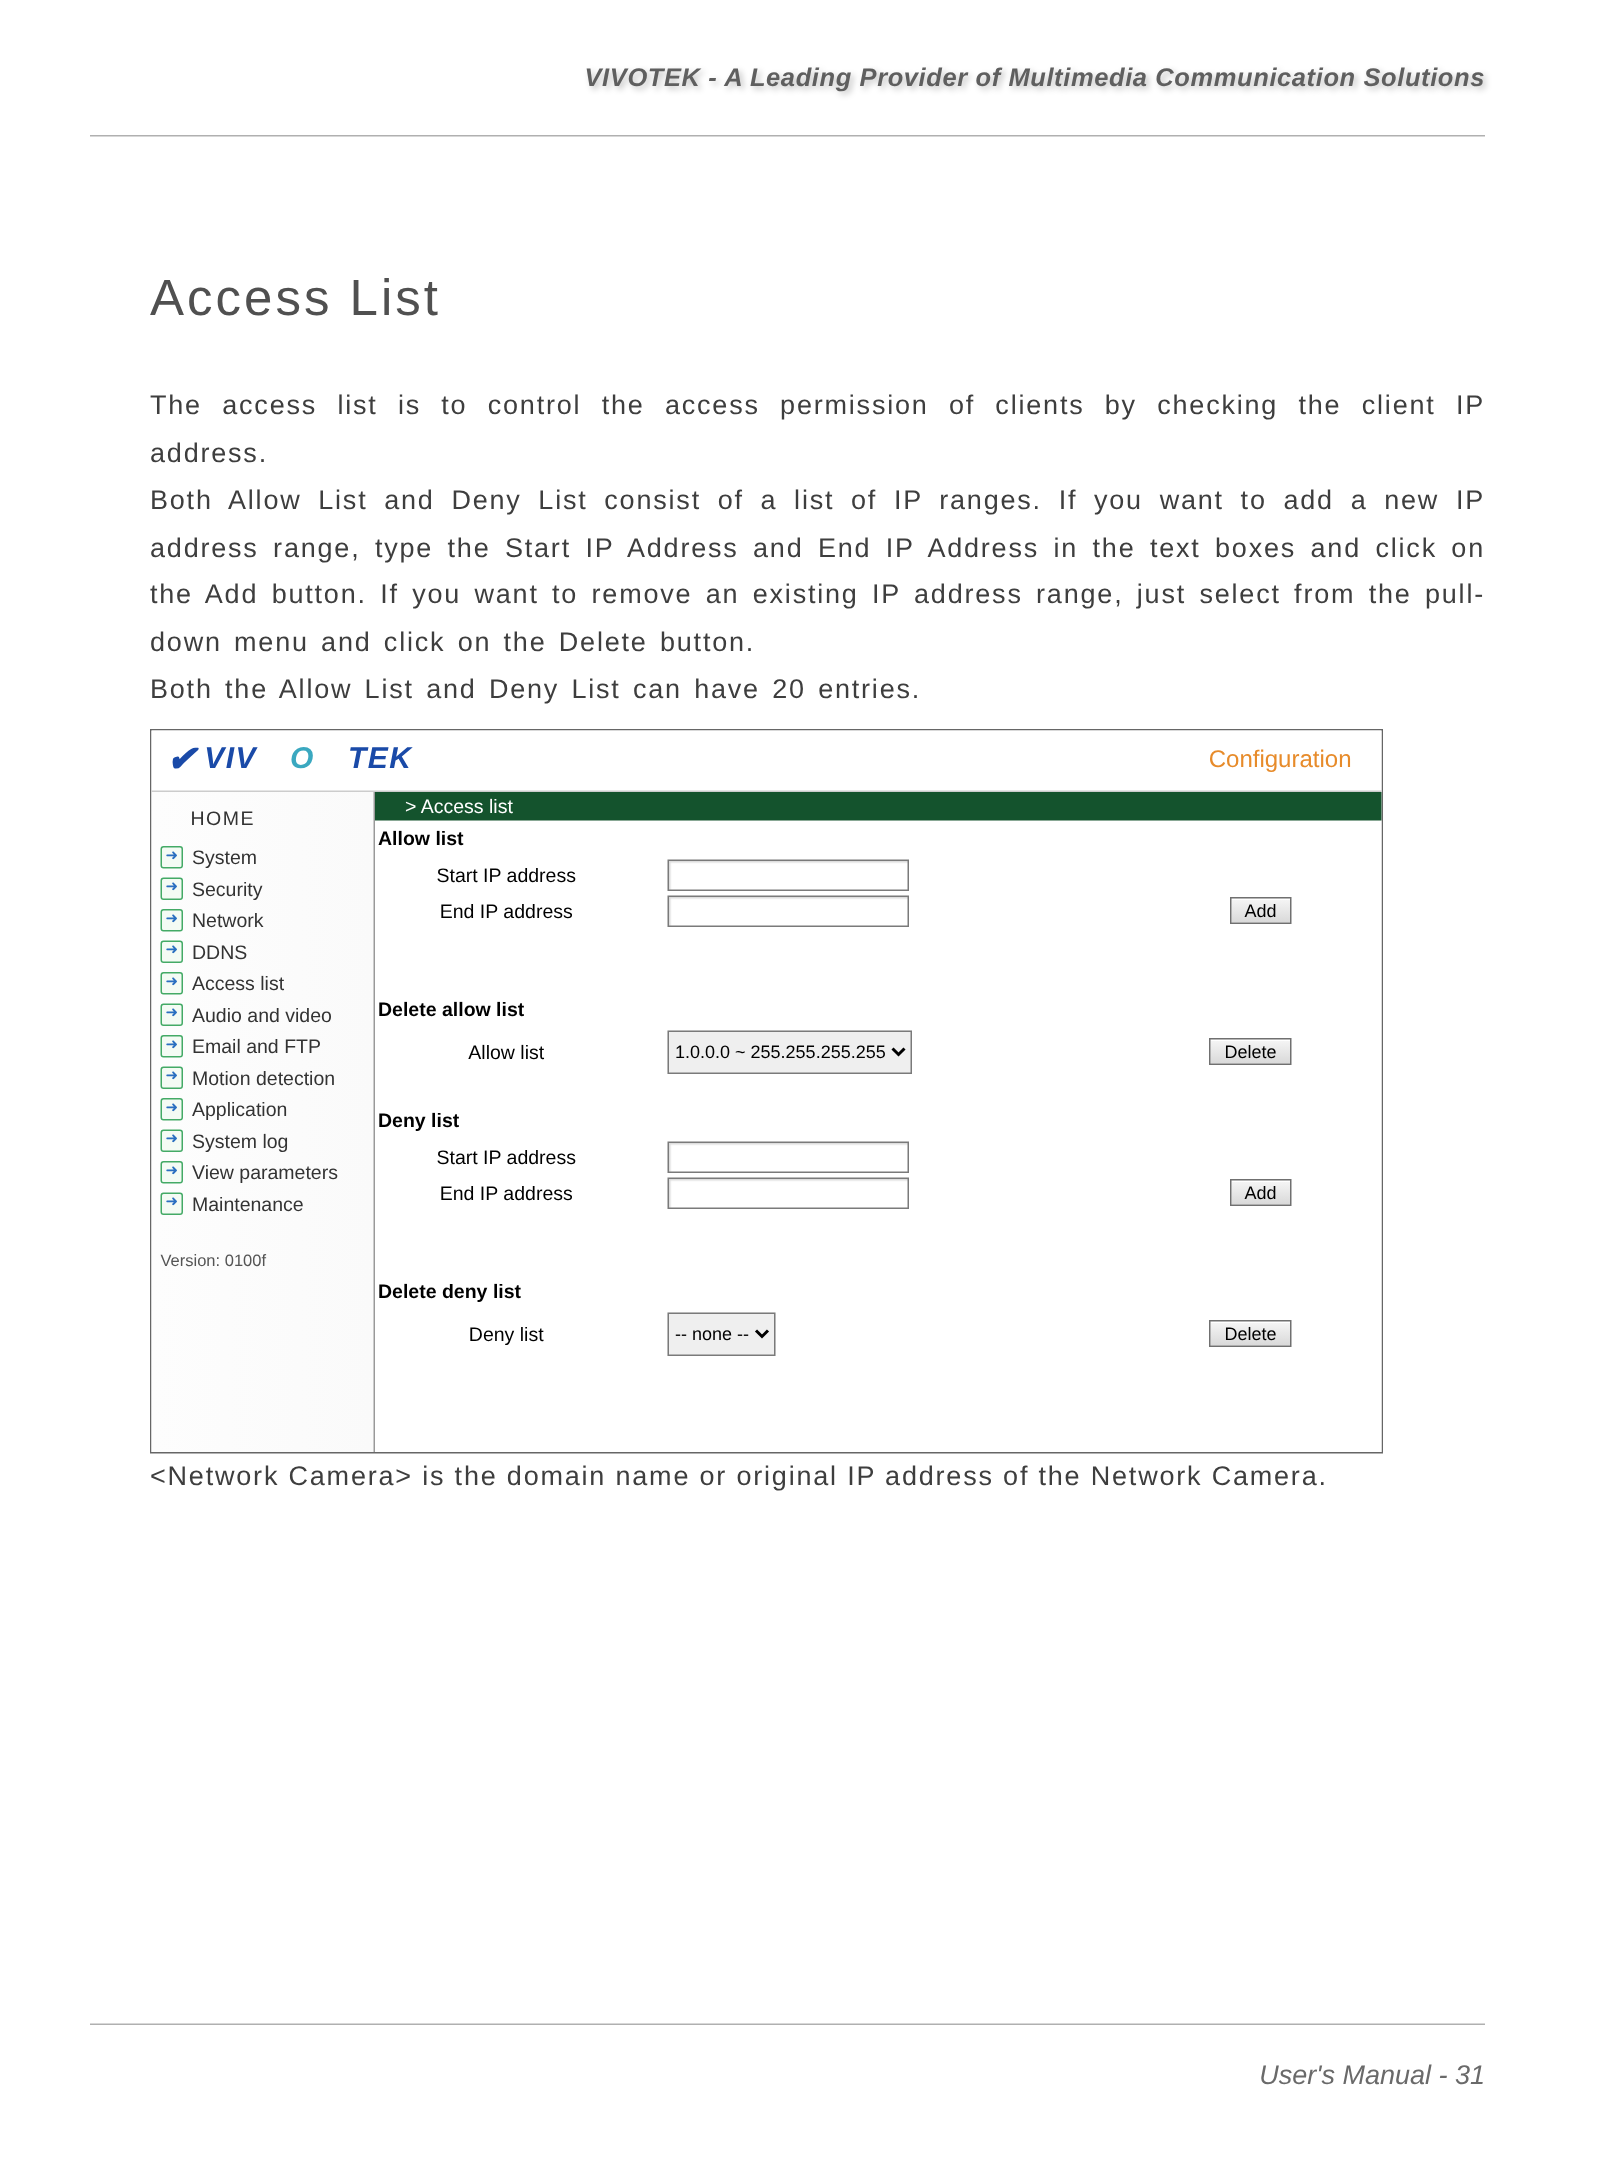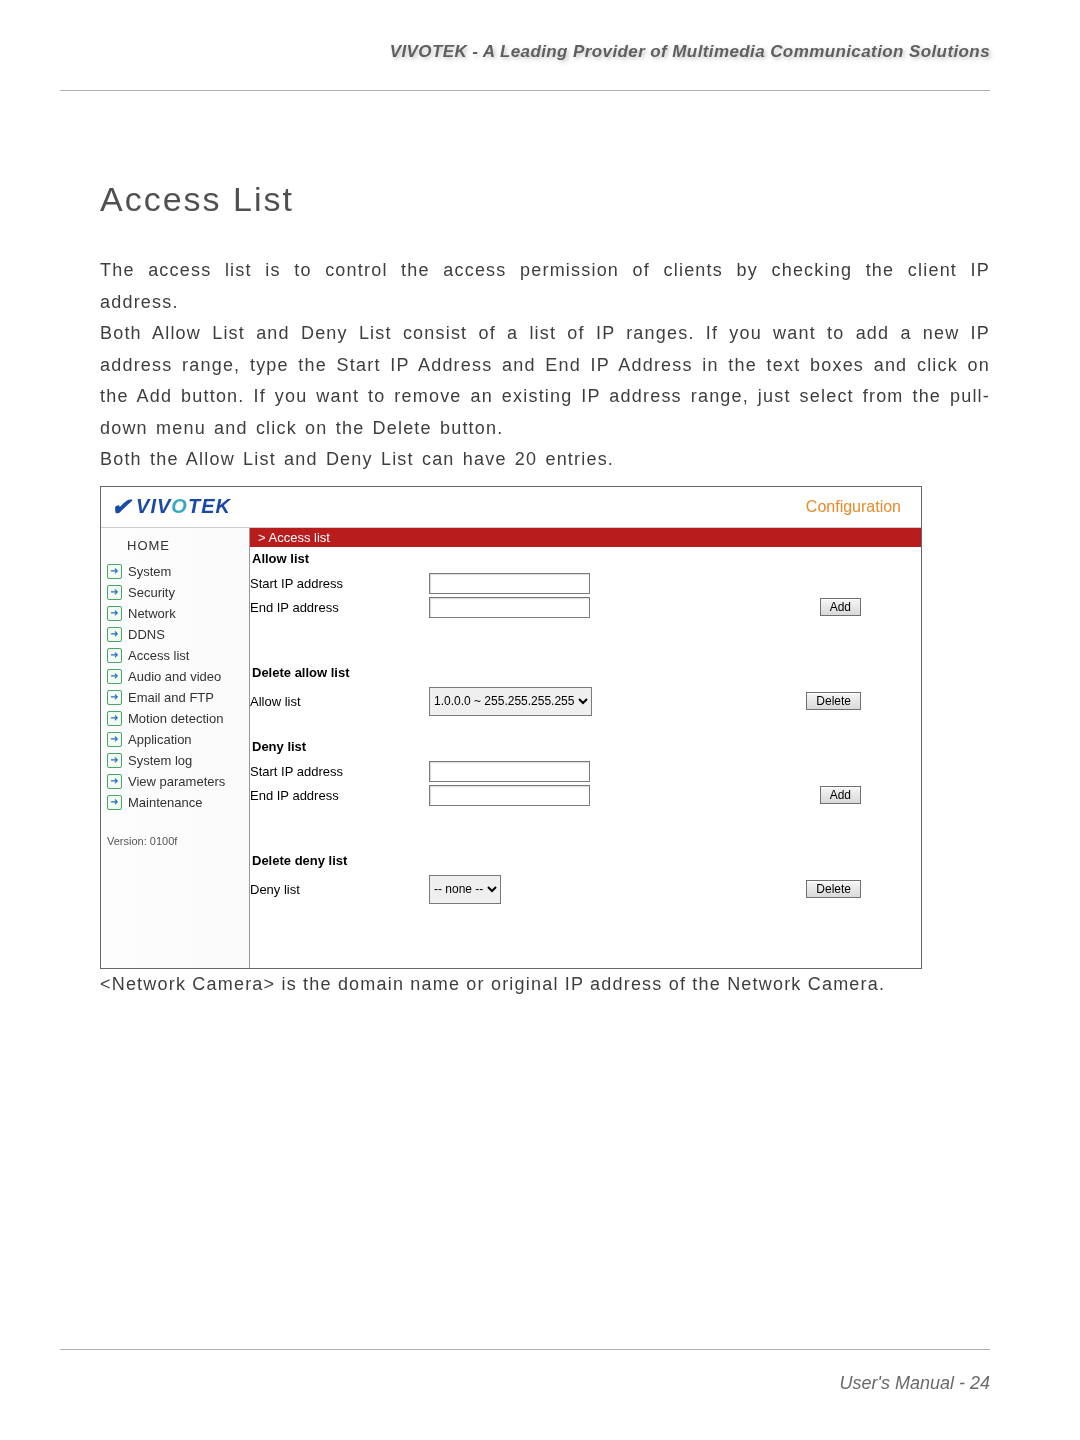--- a/index.html
+++ b/index.html
@@ -77,20 +77,21 @@
     font-size: 20px;
     letter-spacing: 1px;
     font-style: italic;
   }
   .logo .mark {
     color: #1a4aa8;
     font-size: 24px;
   }
   .logo-text {
     display: inline-flex;
+    gap: 22px;
   }
   .logo-text span.blue { color: #1a4aa8; }
   .logo-text span.teal { color: #3aa8c0; }
   .config-link {
     color: #e78b2a;
     font-size: 16px;
   }
   .ss-body {
     display: flex;
     height: 440px;
@@ -134,38 +135,38 @@
     color: #555;
   }
   .mainpanel {
     flex: 1;
     background: #fff;
     font-size: 13px;
     color: #000;
     position: relative;
   }
   .crumb {
-    background: #b91c1c;
+    background: #14532d;
     color: #fff;
     font-size: 13px;
-    padding: 2px 8px;
+    padding: 2px 20px;
   }
   .section-label {
     font-weight: bold;
     padding: 4px 2px;
   }
   .formrow {
     display: flex;
     align-items: center;
     margin: 3px 0;
   }
   .formrow .lbl {
     width: 175px;
-    text-align: left;
-    padding-right: 4px;
+    text-align: center;
+    padding-right: 20px;
     font-size: 13px;
   }
   .formrow input[type=text] {
     width: 155px;
     height: 17px;
     border: 1px solid #7a7a7a;
     box-shadow: inset 1px 1px 1px rgba(0,0,0,0.15);
   }
   .formrow select {
     height: 29px;
@@ -336,13 +337,13 @@
           </div>
         </div>
       </div>
     </div>
   </div>
 
   <div class="post" style="margin-top:0">&lt;Network Camera&gt; is the domain name or original IP address of the Network Camera.</div>
 </div>
 
 <div class="hr-bottom"></div>
-<div class="footer">User's Manual - 24</div>
+<div class="footer">User's Manual - 31</div>
 
 </body></html>

